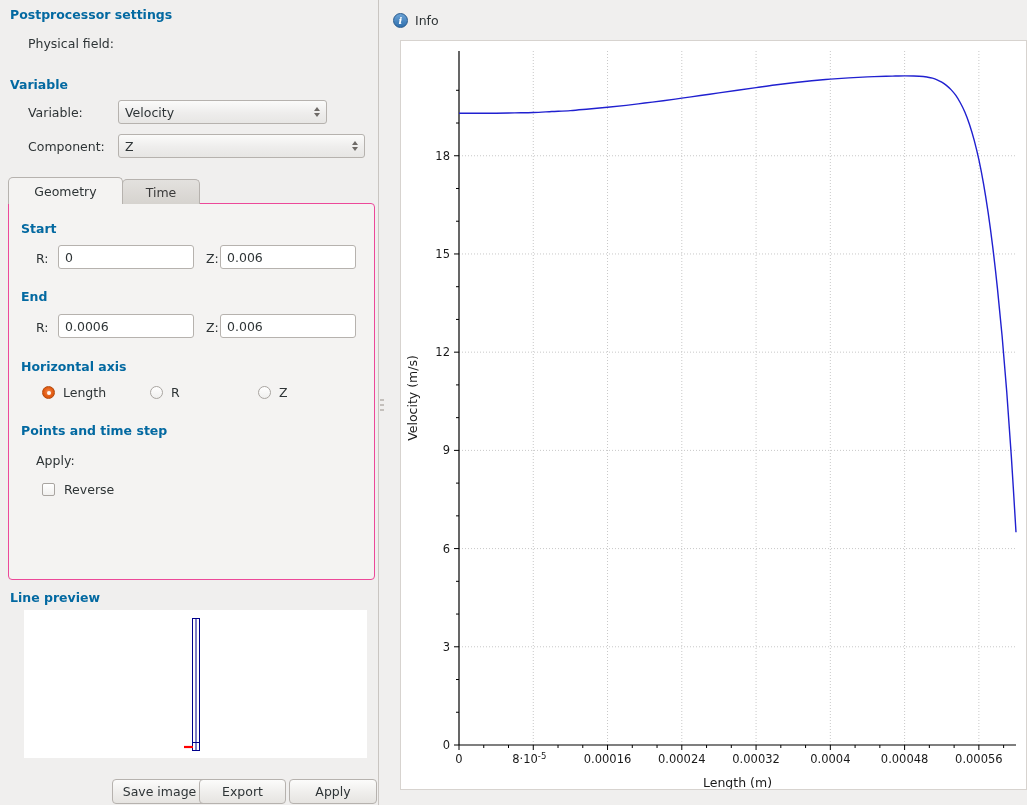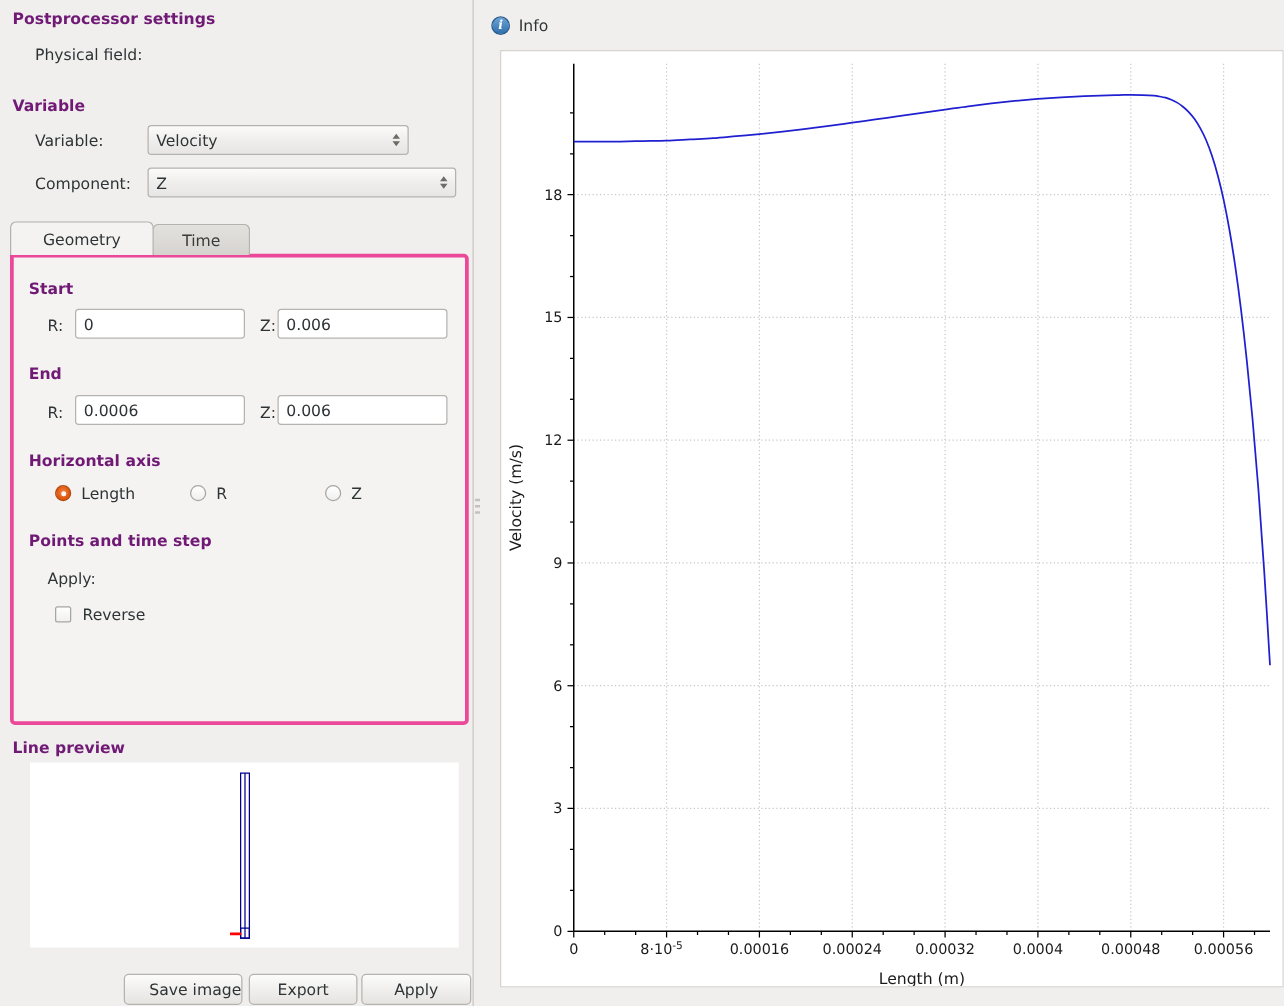--- a/index.html
+++ b/index.html
@@ -12,21 +12,21 @@
     color: #2e3436;
   }
   #app { position: relative; width: 1027px; height: 805px; }
 
   
   #left-panel {
     position: absolute; left: 0; top: 0; width: 376px; height: 805px;
     background: #f0efee;
   }
   .section-header {
-    font-weight: bold; font-size: 12.5px; color: #701a75;
+    font-weight: bold; font-size: 12.5px; color: #0369a1;
   }
   .row { display: flex; align-items: center; }
 
   .field-label { font-size: 12.5px; color: #2e3436; }
 
   
   .combo {
     position: relative;
     height: 24px;
     background: linear-gradient(to bottom, #fbfbfa 0%, #eeedec 55%, #e7e6e4 100%);
@@ -114,21 +114,21 @@
   .tab.inactive {
     background: linear-gradient(to bottom, #e3e1de, #d6d3cf);
     color: #3a3a3a;
     z-index: 1;
     top: 2px;
     height: 25px;
   }
   #tabpanel {
     position: absolute; left: 8px; top: 203px; width: 367px; height: 377px;
     background: #f4f3f2;
-    border: 3px solid #ec4899;
+    border: 1px solid #ec4899;
     border-radius: 0 4px 4px 4px;
     box-sizing: border-box;
   }
 
   
   .radio-outer {
     width: 13px; height: 13px; border-radius: 50%;
     border: 1px solid #a9a5a1;
     background: linear-gradient(to bottom, #ffffff, #f0efee);
     box-sizing: border-box;
@@ -325,21 +325,21 @@
 
     <div id="preview-box">
       <svg width="343" height="148" viewBox="0 0 343 148">
         <rect x="168.5" y="8.5" width="7" height="132" fill="none" stroke="#00008b" stroke-width="1"></rect>
         <line x1="172" y1="8.5" x2="172" y2="140.5" stroke="#00008b" stroke-width="1"></line>
         <rect x="168.5" y="132.5" width="7" height="8" fill="none" stroke="#00008b" stroke-width="1"></rect>
         <line x1="160" y1="137" x2="169" y2="137" stroke="#ff0000" stroke-width="2.2"></line>
       </svg>
     </div>
 
-    <div class="pbtn" style="position:absolute;left:99px;top:779px;width:95px;justify-content:flex-end;">
+    <div class="pbtn" style="position:absolute;left:112px;top:779px;width:95px;">
       <span>Save image</span>
     </div>
     <div class="pbtn" style="position:absolute;left:199px;top:779px;width:87px;">
       <span>Export</span>
     </div>
     <div class="pbtn" style="position:absolute;left:289px;top:779px;width:88px;">
       <span>Apply</span>
     </div>
   </div>
 

